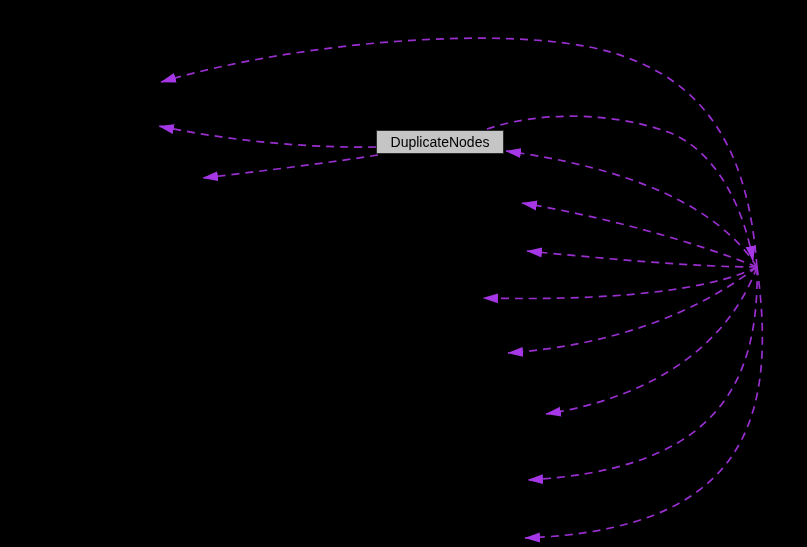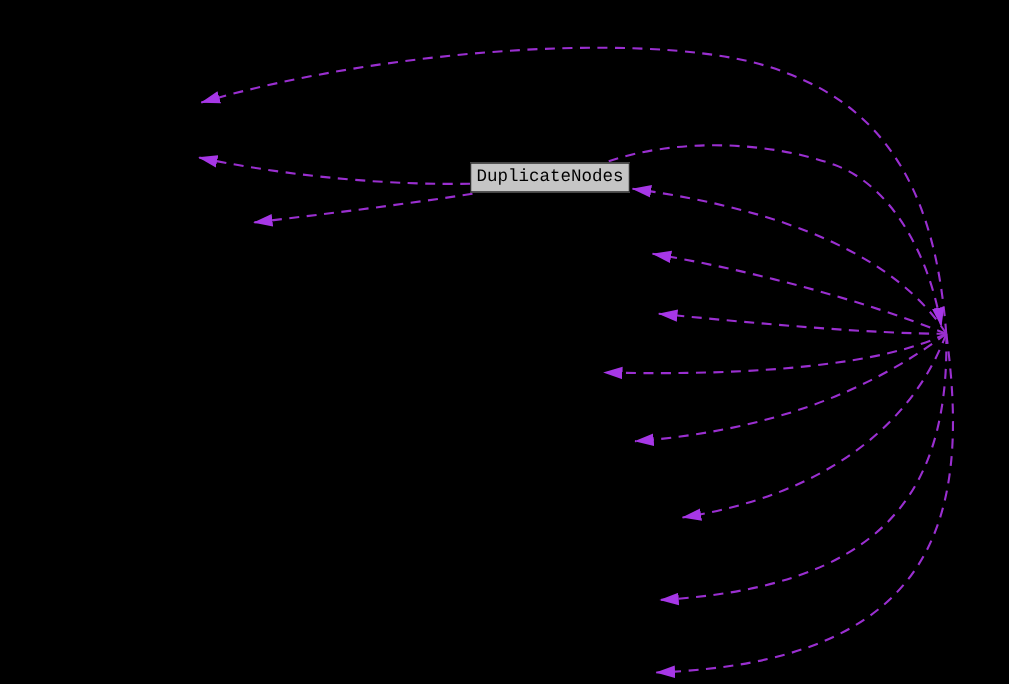--- a/index.html
+++ b/index.html
@@ -6,21 +6,21 @@
     margin: 0;
     padding: 0;
     background: #000000;
   }
   .stage {
     position: relative;
     width: 807px;
     height: 547px;
     background: #000000;
     overflow: hidden;
-    font-family: Liberation Mono, monospace;
+    font-family: Liberation Sans, sans-serif;
   }
   .edge-layer {
     position: absolute;
     left: 0;
     top: 0;
     width: 807px;
     height: 547px;
     display: block;
   }
   .edge {

